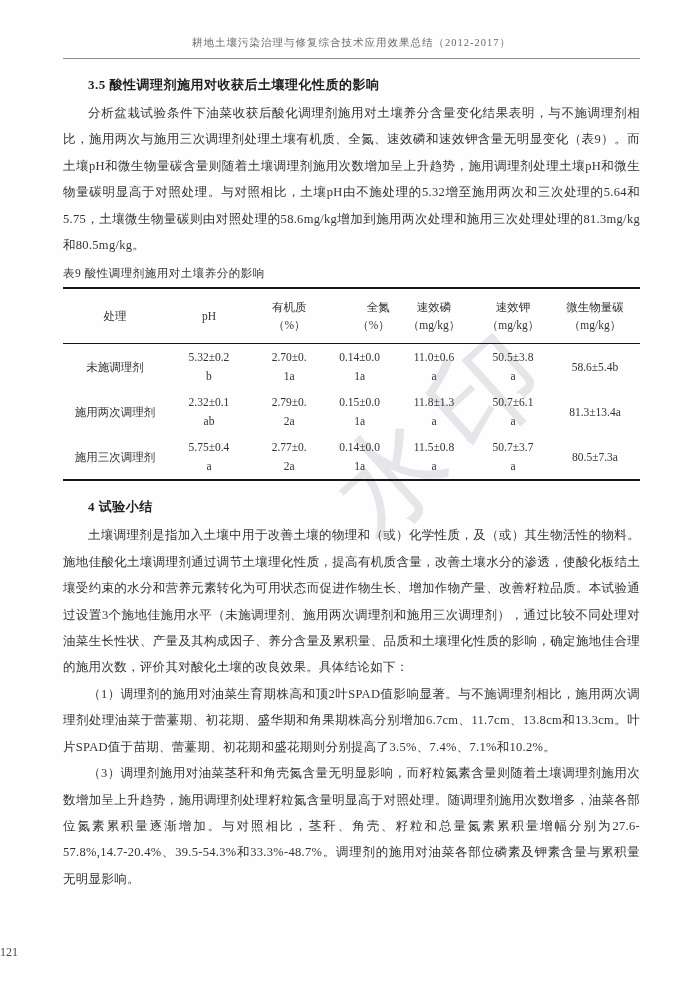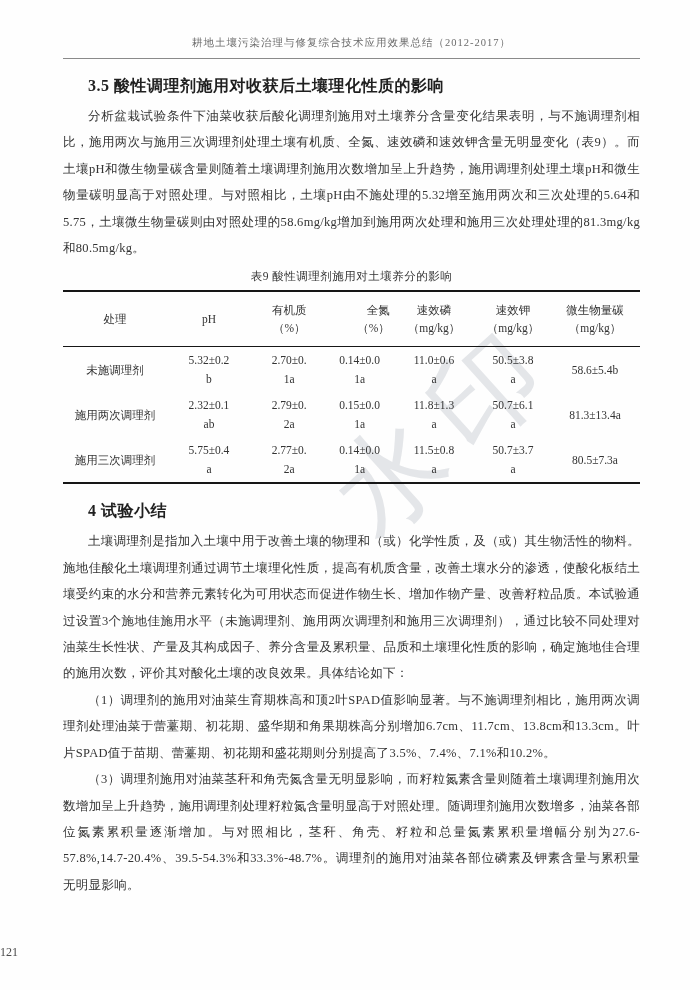--- a/index.html
+++ b/index.html
@@ -9,29 +9,29 @@
     background:#fefefe; outline:1px solid #d4d4d4; overflow:hidden;
     font-family:"Liberation Serif","DejaVu Serif",serif; color:#2e2e2e;
   }
   .running-head {
     margin:36px 60px 0 63px; text-align:center;
     font-size:10.5px; color:#6b6b6b; letter-spacing:1px;
     border-bottom:1px solid #8a8a8a; padding-bottom:8px;
   }
   .content { margin:0 60px 0 63px; position:relative; z-index:2; }
   h2.sec {
-    font-size:16px; font-weight:bold; color:#1f1f1f;
+    font-size:13px; font-weight:bold; color:#1f1f1f;
     padding-left:25px; margin-top:17px; margin-bottom:6px; letter-spacing:0.5px;
   }
   p.body {
     font-size:12.5px; line-height:26.4px; text-align:justify;
     text-indent:2em; color:#333; letter-spacing:0.3px;
   }
   .tbl-caption {
-    text-align:center; font-size:11.5px; color:#333;
+    text-align:left; font-size:11.5px; color:#333;
     margin-top:8px; margin-bottom:6px; letter-spacing:0.5px;
   }
   table.t9 {
     width:100%; border-collapse:collapse;
     border-top:2.2px solid #161616; border-bottom:2.2px solid #161616;
     font-size:11.5px; color:#333;
   }
   table.t9 thead tr { border-bottom:1.4px solid #161616;font-family:Liberation Serif, serif; }
   table.t9 th {
     font-weight:normal; text-align:center; vertical-align:middle;

